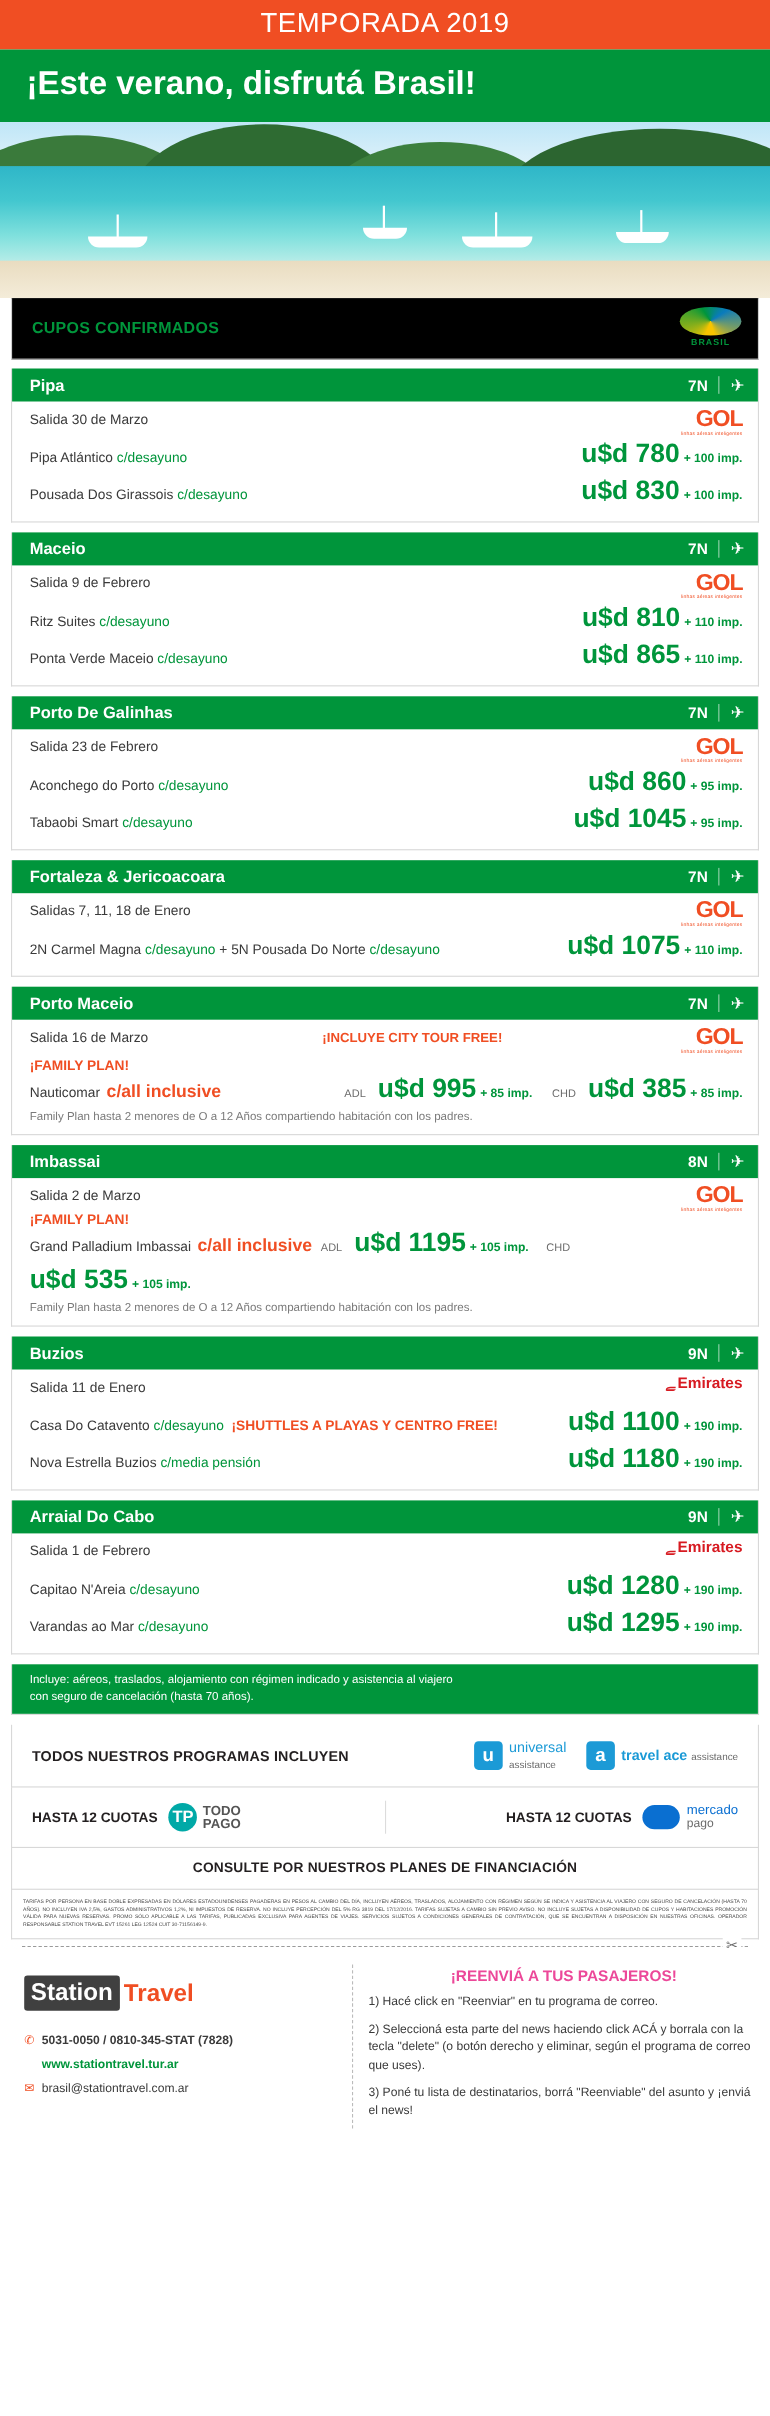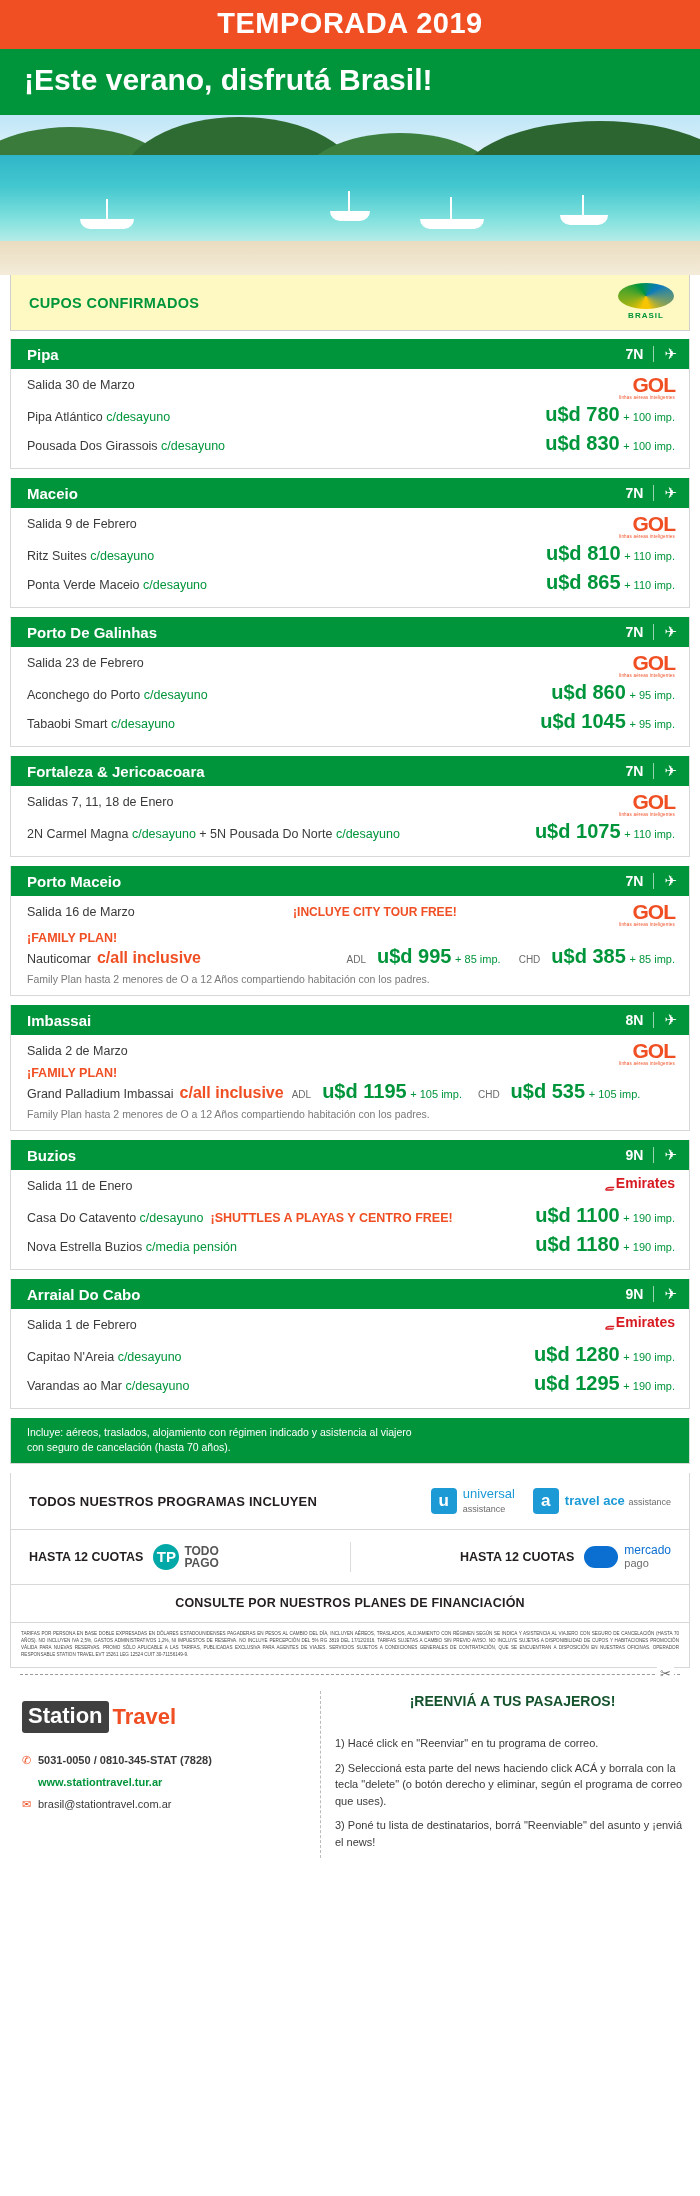--- a/index.html
+++ b/index.html
@@ -12,22 +12,22 @@
   .page { width:700px; position:relative; background:#fff; }
 
   
   .topbar {
     background:#f04e23;
     text-align:center;
     padding:7px 0 9px;
   }
   .topbar .t {
     color:#ffffff;
-    font-size:29px;
-    font-weight:bold;
+    font-size:25px;
+    font-weight:normal;
     letter-spacing:.5px;
   }
   .headline {
     background:#00953b;
     padding:14px 0 18px 24px;
   }
   .headline .h {
     color:#ffffff;
     font-size:30px;
     font-weight:bold;
@@ -75,21 +75,21 @@
     position:absolute; width:5px; height:7px; border-radius:2px;
     background:rgba(40,40,40,.55);
   }
 
   
   .body-frame { padding:0 10px 0; }
 
   .cupos {
     border:1px solid #cfcfcf;
     border-top:none;
-    background:#fef9c3;
+    background:#000000;
     height:56px;
     position:relative;
     display:flex;
     align-items:center;
     padding-left:18px;
     margin-bottom:8px;
   }
   .cupos .label {
     color:#00953b; font-size:14.5px; font-weight:bold; letter-spacing:.3px;
   }
@@ -135,22 +135,22 @@
     padding:3px 0;
     gap:46px;
   }
   .row .desc { flex:1; }
   .row .desc .reg { color:#00953b; }
   .row .desc .note { color:#f04e23; font-weight:bold; }
   .price {
     color:#00953b; font-weight:bold; white-space:nowrap;
     font-size:13px;
   }
-  .price .big { font-size:20px; }
-  .price .imp { color:#00953b; font-weight:normal; font-size:11px; }
+  .price .big { font-size:24px; }
+  .price .imp { color:#00953b; font-weight:bold; font-size:11px; }
   .tag { color:#6b6b6b; font-size:10px; margin:0 5px 0 2px; }
 
   .citytour { color:#f04e23; font-weight:bold; font-size:12px; text-align:center; margin:-4px 0 4px 0;}
   .familyplan { color:#f04e23; font-weight:bold; font-size:12.5px; margin:2px 0 0; }
   .fineprint { font-size:10.5px; color:#7a7a7a; margin-top:5px; }
 
   .pricerow {
     display:flex; align-items:baseline; gap:6px; flex-wrap:wrap;
   }
   .pricerow .lead { font-size:12.5px; color:#3a3a3a; }
@@ -230,21 +230,21 @@
   .st-logo { display:flex; align-items:center; gap:4px; margin:10px 0 16px 12px; }
   .st-logo .st {
     background:#404040; color:#fff; font-weight:bold; font-size:22px;
     padding:2px 6px 4px; border-radius:3px;
   }
   .st-logo .tr { color:#f04e23; font-weight:bold; font-size:22px; }
   .contact { font-size:11px; color:#3a3a3a; line-height:2.0; margin-left:12px; }
   .contact .ic { color:#f04e23; display:inline-block; width:16px; }
   .contact .web { color:#00953b; font-weight:bold; }
   .footer .right { flex:1; padding-left:14px; border-left:1px dashed #bbb; }
-  .reenvia { color:#14532d; font-weight:bold; font-size:14px; text-align:center; margin:2px 0 26px; }
+  .reenvia { color:#ec4899; font-weight:bold; font-size:14px; text-align:center; margin:2px 0 8px; }
   .steps { font-size:11px; color:#3a3a3a; line-height:1.5; }
   .steps p { margin:0 0 8px; }
 </style>
 </head>
 <body>
 
 <div class="page">
 
   <div class="topbar">
     <span class="t">TEMPORADA 2019</span>

